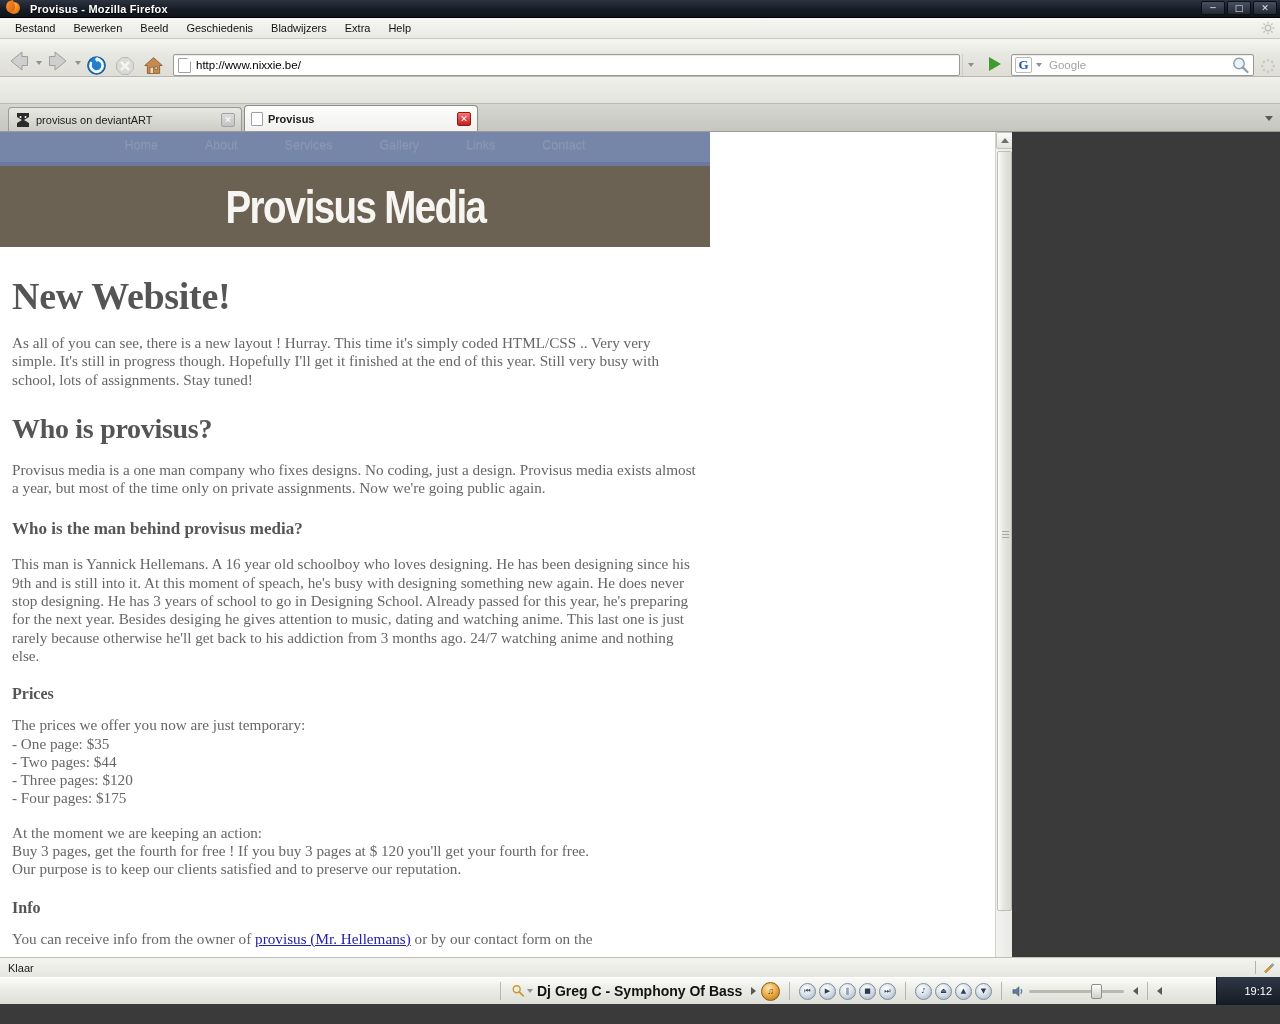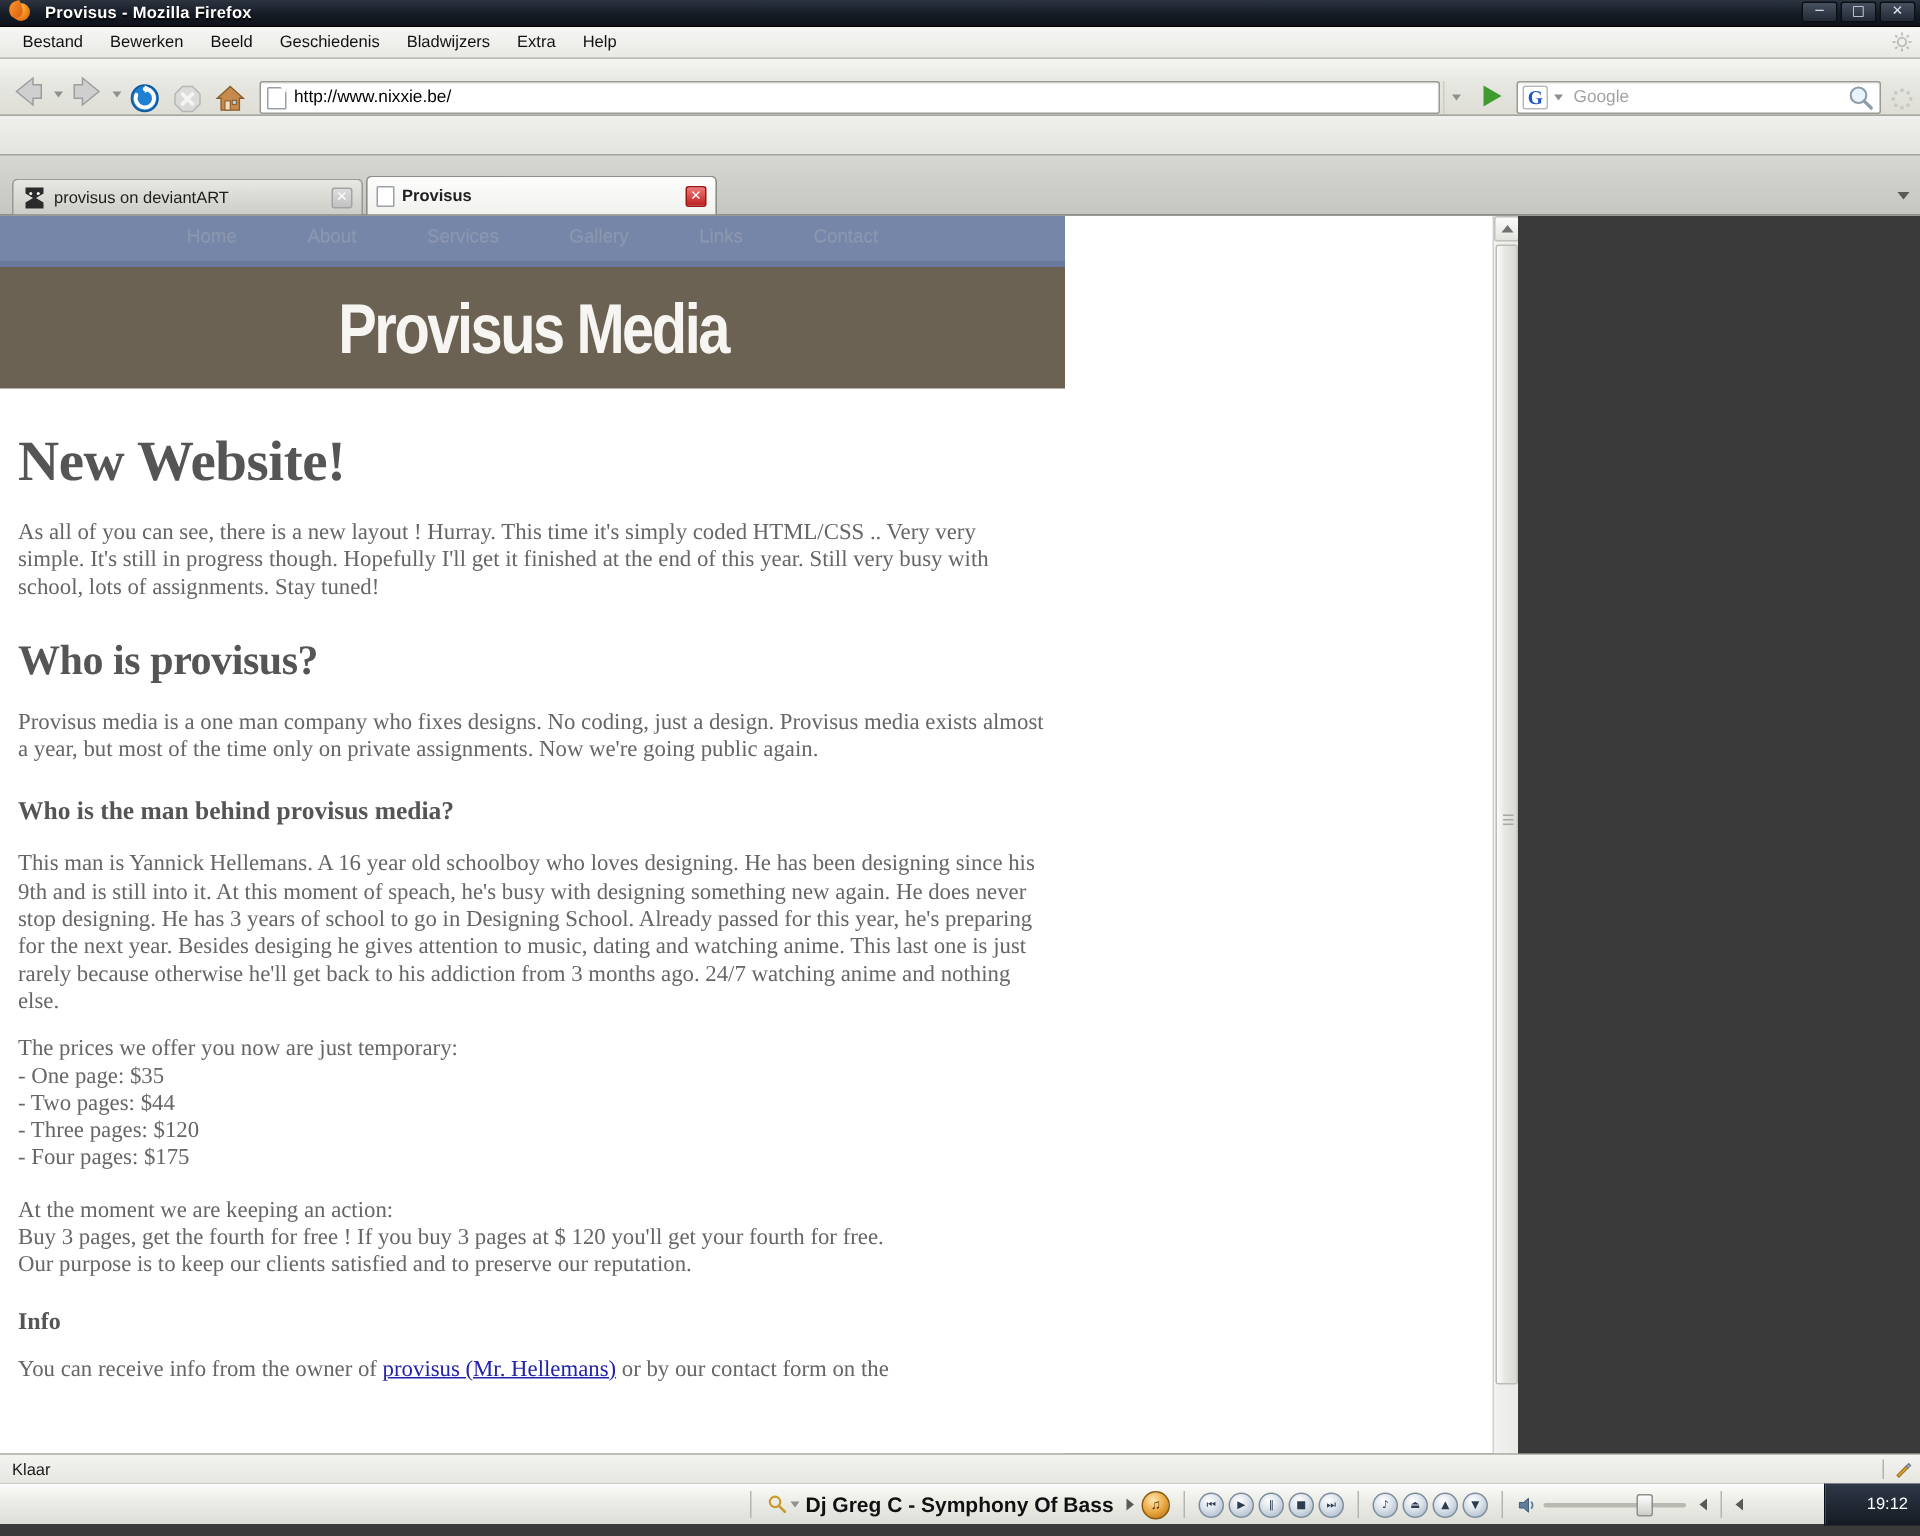--- a/index.html
+++ b/index.html
@@ -131,21 +131,21 @@
 
   
   .bmstrip {
     height: 27px; width: 1280px;
     background: linear-gradient(to bottom,#f0f0ec,#e4e4de);
     border-bottom: 1px solid #bcbcb5;
   }
 
   
   .tabbar {
-    height: 40px; width: 1280px; position: relative;
+    height: 28px; width: 1280px; position: relative;
     background: linear-gradient(to bottom,#d7d7d1,#c6c6c0);
     border-bottom: 1px solid #9a9a94;
     display: flex; align-items: flex-end; padding-left: 8px;
   }
   .tab {
     height: 24px; width: 234px; margin-right: 2px;
     display: flex; align-items: center;
     border: 1px solid #9b9b95; border-bottom: none;
     border-radius: 4px 4px 0 0;
     background: linear-gradient(to bottom,#e8e8e3,#cdcdc7);
@@ -467,20 +467,21 @@
     <div class="content">
       <h1>New Website!</h1>
       <p>As all of you can see, there is a new layout ! Hurray. This time it's simply coded HTML/CSS .. Very very simple. It's still in progress though. Hopefully I'll get it finished at the end of this year. Still very busy with school, lots of assignments. Stay tuned!</p>
 
       <h2>Who is provisus?</h2>
       <p>Provisus media is a one man company who fixes designs. No coding, just a design. Provisus media exists almost a year, but most of the time only on private assignments. Now we're going public again.</p>
 
       <h3>Who is the man behind provisus media?</h3>
       <p>This man is Yannick Hellemans. A 16 year old schoolboy who loves designing. He has been designing since his 9th and is still into it. At this moment of speach, he's busy with designing something new again. He does never stop designing. He has 3 years of school to go in Designing School. Already passed for this year, he's preparing for the next year. Besides desiging he gives attention to music, dating and watching anime. This last one is just rarely because otherwise he'll get back to his addiction from 3 months ago. 24/7 watching anime and nothing else.</p>
 
+      <h4>Prices</h4>
       <p class="tight">
         <span>The prices we offer you now are just temporary:</span><br>
         <span>- One page: $35</span><br>
         <span>- Two pages: $44</span><br>
         <span>- Three pages: $120</span><br>
         <span>- Four pages: $175</span>
       </p>
 
       <p>
         <span>At the moment we are keeping an action:</span><br>

